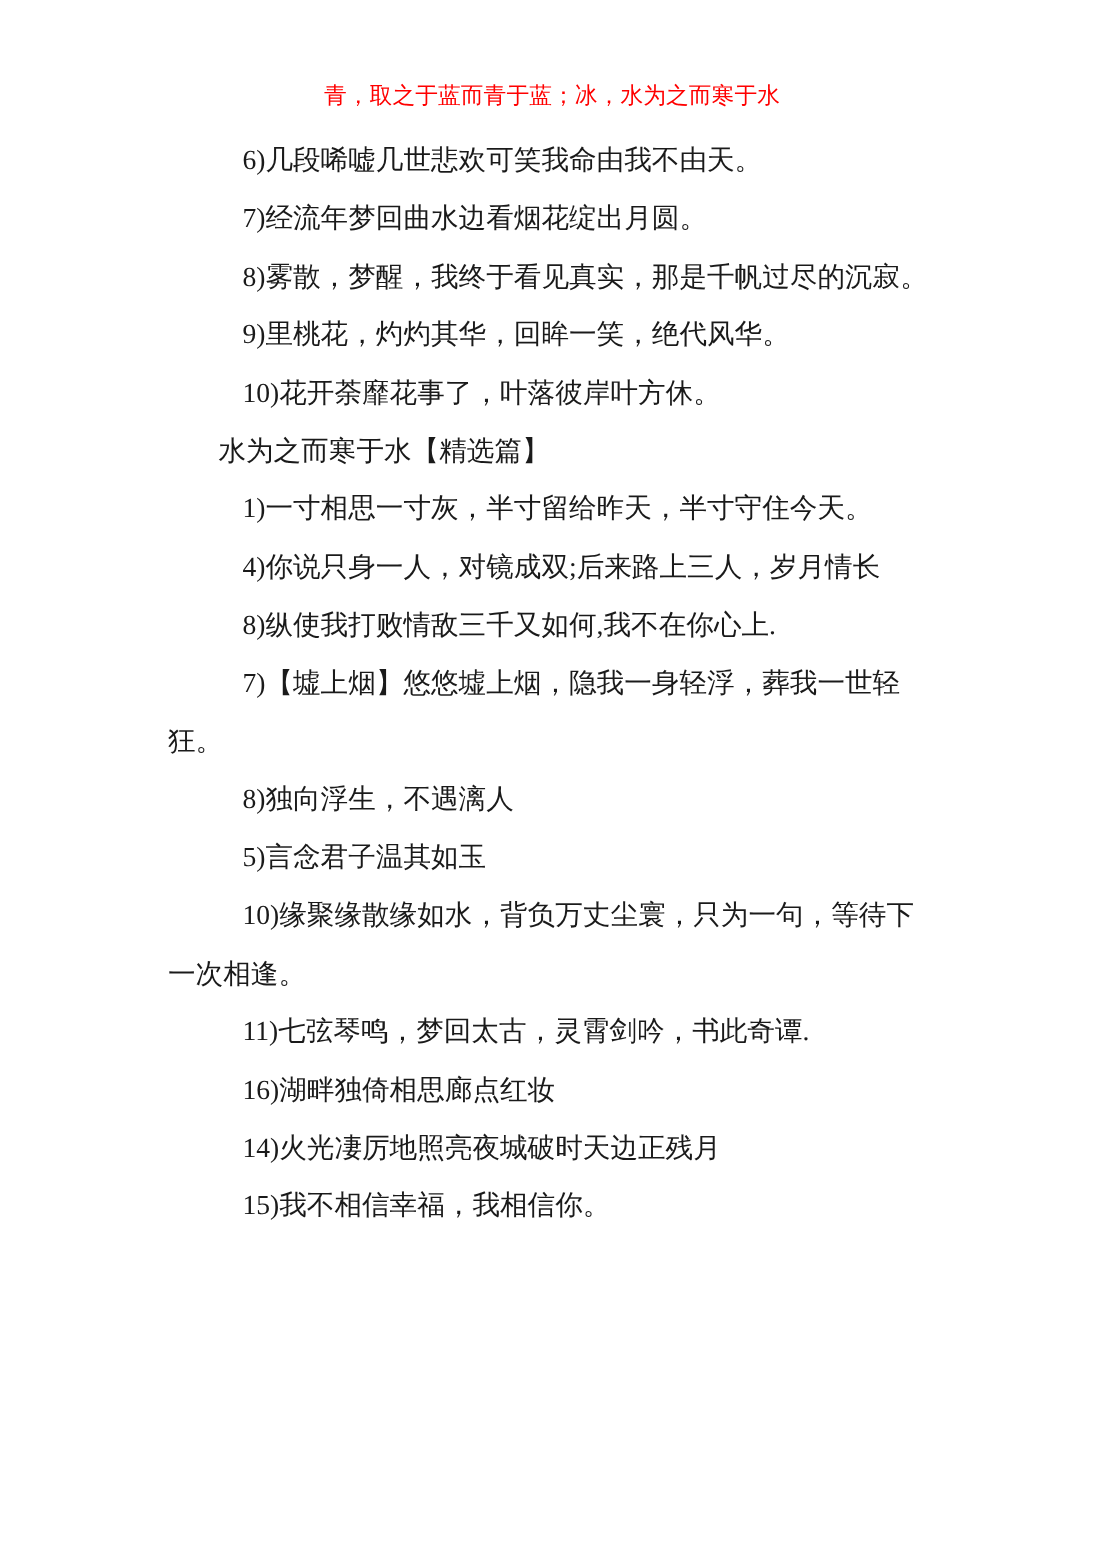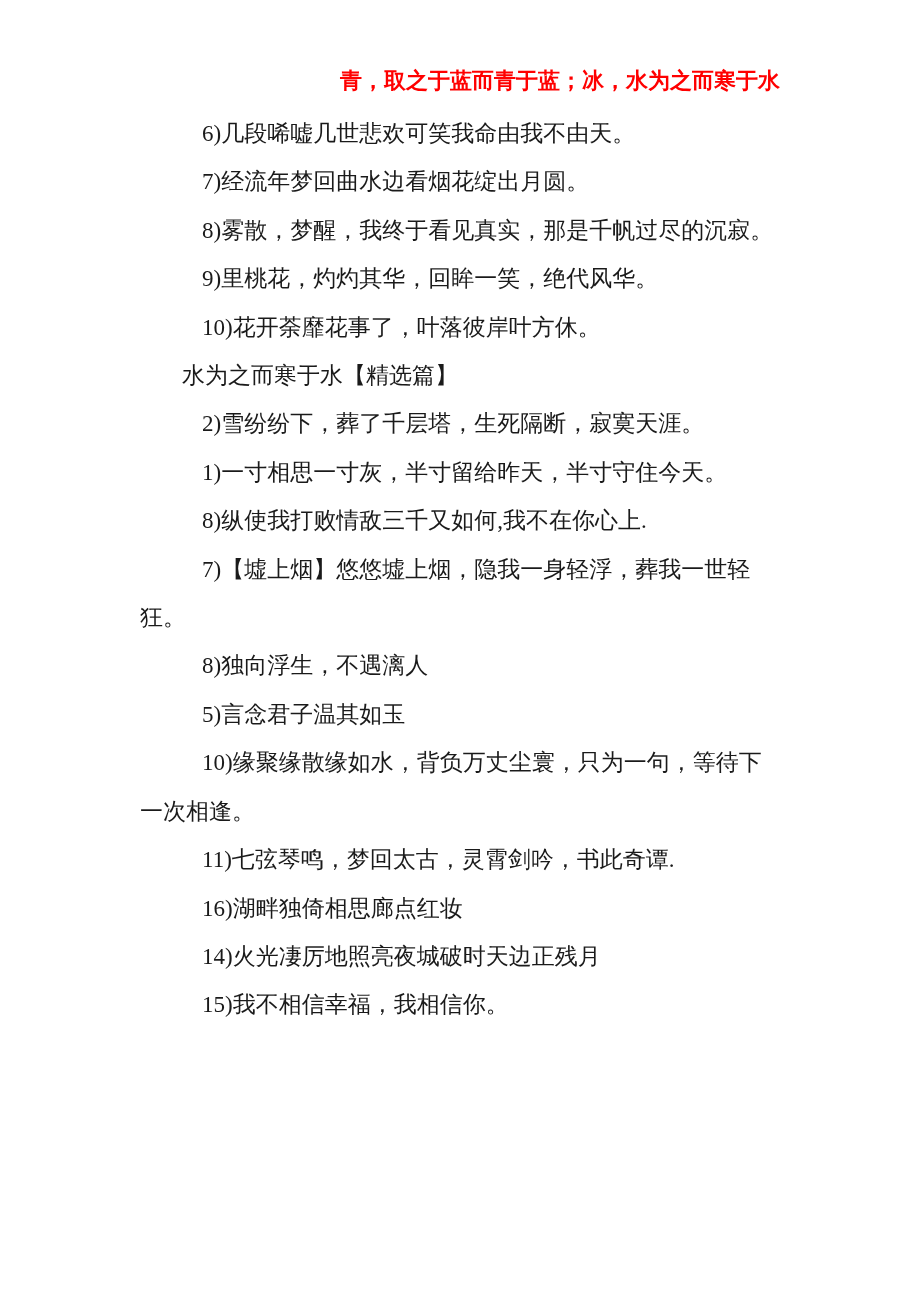--- a/index.html
+++ b/index.html
@@ -14,24 +14,24 @@
     margin: 0 auto;
     background: #ffffff;
     box-sizing: border-box;
     padding: 68px 140px 0 140px;
     overflow: hidden;
     font-family: "Liberation Serif", "DejaVu Serif", serif;
     color: #1a1a1a;
   }
   .doc-header {
     font-family: "Liberation Sans", "DejaVu Sans", sans-serif;
-    font-weight: 700;
-    font-size: 22px;
+    font-weight: 400;
+    font-size: 19px;
     line-height: 26px;
-    text-align: right;
+    text-align: center;
     white-space: nowrap;
   }
   .content {
     margin-top: 16px;
     font-size: 23px;
     line-height: 48.4px;
     text-align: left;
   }
   .content p {
     margin: 0;
@@ -64,24 +64,24 @@
         <p class="item">9)里桃花，灼灼其华，回眸一笑，绝代风华。</p>
 
         <p class="item">10)花开荼靡花事了，叶落彼岸叶方休。</p>
       </div>
 
     <p class="section-title">水为之而寒于水【精选篇】</p>
 
     <div class="item-list">
 
 
-        <p class="item">2)雪纷纷下，葬了千层塔，生死隔断，寂寞天涯。</p>
 
         <p class="item">1)一寸相思一寸灰，半寸留给昨天，半寸守住今天。</p>
 
+        <p class="item">4)你说只身一人，对镜成双;后来路上三人，岁月情长</p>
 
         <p class="item">8)纵使我打败情敌三千又如何,我不在你心上.</p>
 
 
         <p class="item">7)【墟上烟】悠悠墟上烟，隐我一身轻浮，葬我一世轻狂。</p>
 
         <p class="item">8)独向浮生，不遇漓人</p>
 
         <p class="item">5)言念君子温其如玉</p>
 

